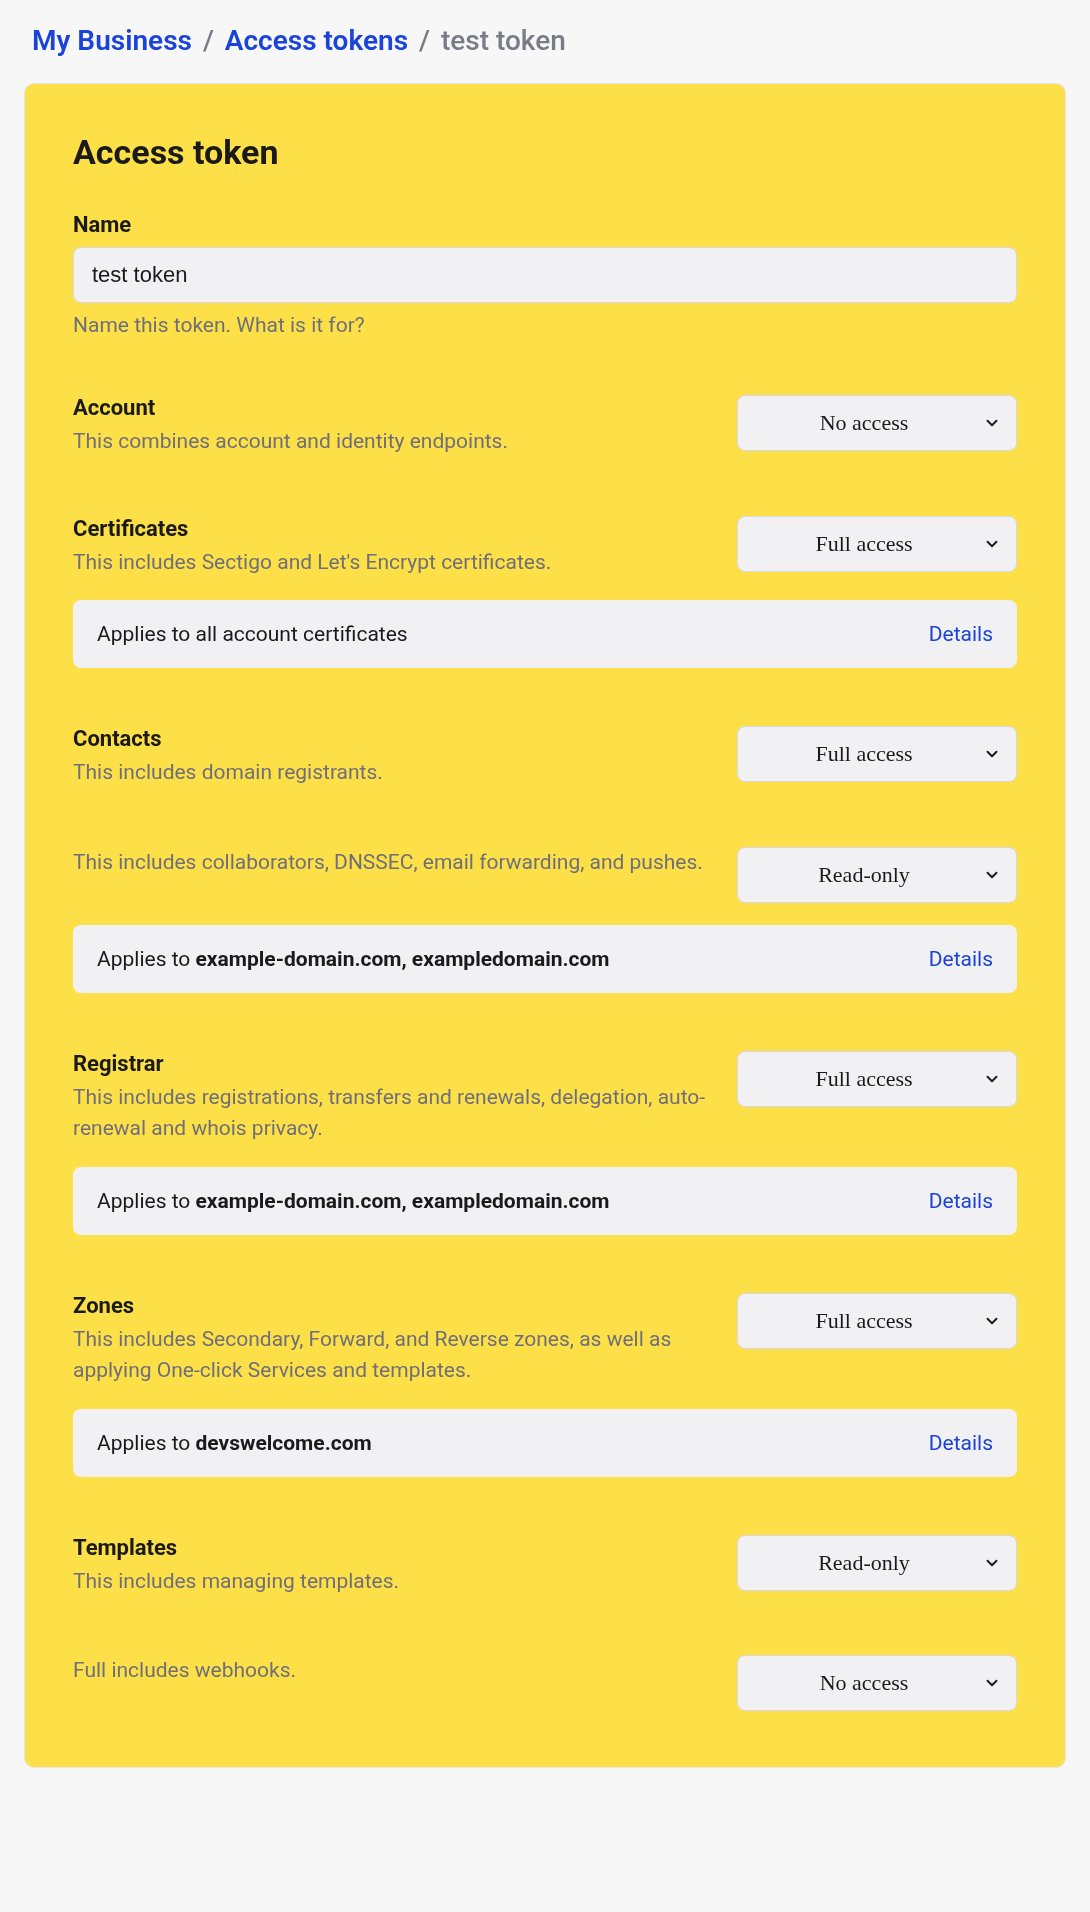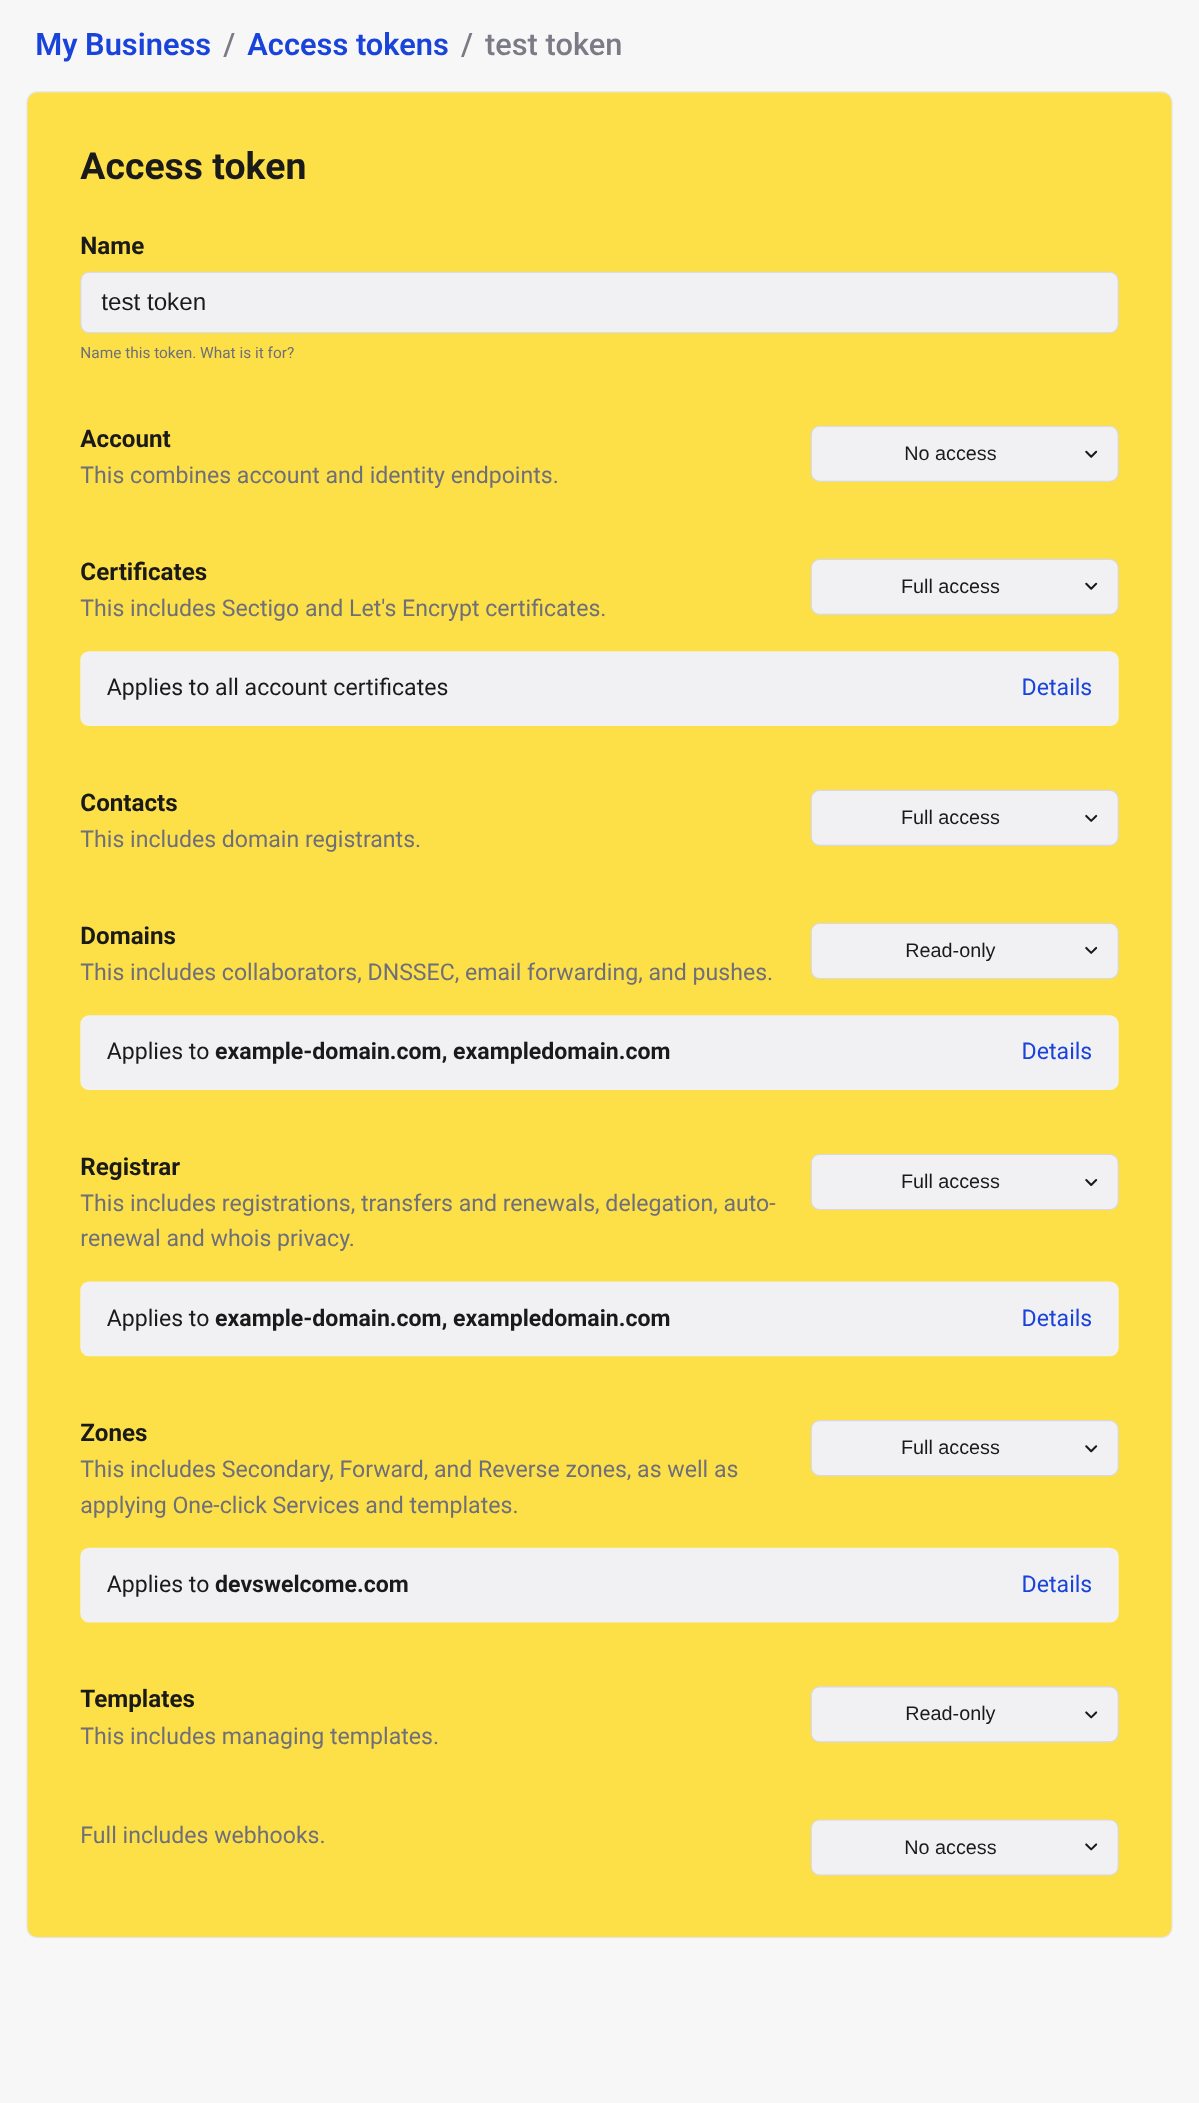--- a/index.html
+++ b/index.html
@@ -49,21 +49,21 @@
   .text-input {
     width: 100%;
     font-size: 22px;
     padding: 14px 18px;
     background: #f1f1f3;
     border: 1px solid #d8d8de;
     border-radius: 8px;
     color: #1a1a1a;
   }
   .help-text {
-    font-size: 14px;
+    font-size: 21px;
     color: #6f6f7a;
     margin-top: 10px;
   }
   .section {
     margin-top: 58px;
   }
   .section-head {
     display: flex;
     align-items: flex-start;
     justify-content: space-between;
@@ -85,28 +85,28 @@
   }
   .select-wrap {
     position: relative;
     flex-shrink: 0;
     width: 280px;
   }
   .select {
     width: 100%;
     appearance: none;
     -webkit-appearance: none;
-    font-size: 18px;
+    font-size: 22px;
     padding: 14px 44px 14px 18px;
     background: #f1f1f3;
     border: 1px solid #d8d8de;
     border-radius: 8px;
     color: #1a1a1a;
     cursor: pointer;
-    font-family: Liberation Sans, sans-serif;
+    font-family: Liberation Serif, serif;
   }
   .select-wrap .chevron {
     position: absolute;
     right: 16px;
     top: 50%;
     transform: translateY(-50%);
     pointer-events: none;
   }
   .chevron svg { display: block; }
   .applies-card {
@@ -208,21 +208,20 @@
             </svg>
         </span>
       </div>
     </div>
   </div>
 
   
   <div class="section">
     <div class="section-head">
       <div class="section-text">
-        <div class="section-title">Domains</div>
         <div class="section-desc">This includes collaborators, DNSSEC, email forwarding, and pushes.</div>
       </div>
       <div class="select-wrap">
         <button class="select">Read-only</button>
         <span class="chevron">
           <svg width="18" height="18" viewBox="0 0 24 24" fill="none" stroke="#1a1a1a" stroke-width="2.5" stroke-linecap="round" stroke-linejoin="round">
               <polyline points="6 9 12 15 18 9"></polyline>
             </svg>
         </span>
       </div>

